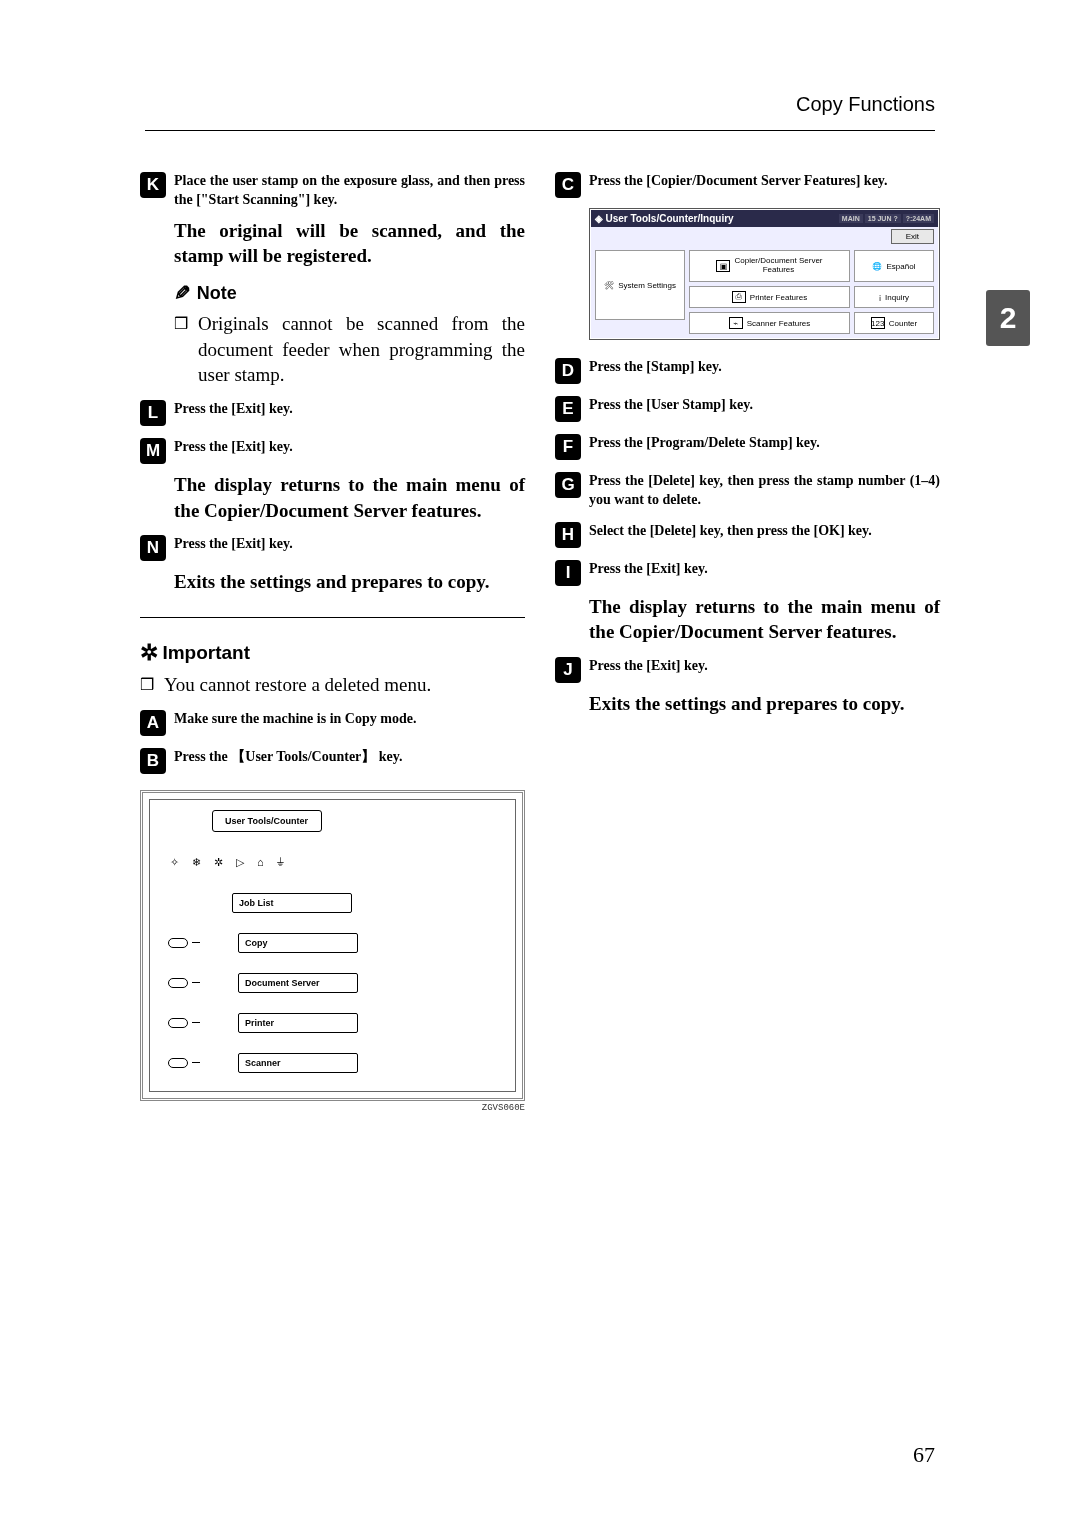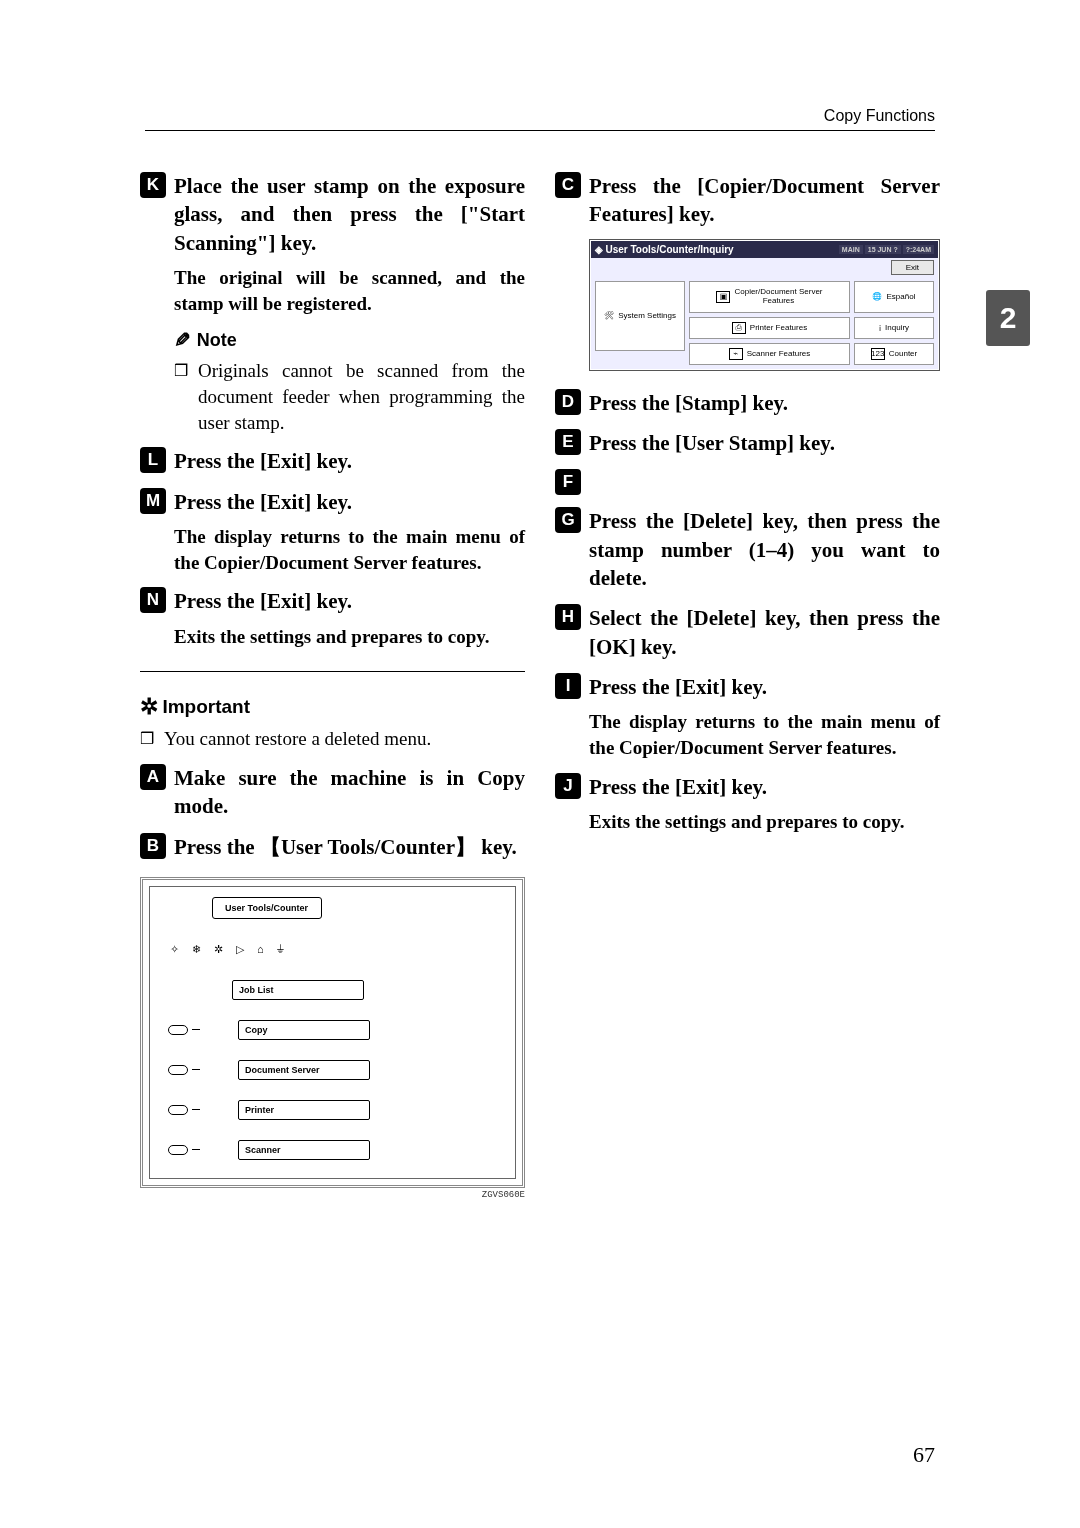--- a/index.html
+++ b/index.html
@@ -7,23 +7,23 @@
     width: 1080px;
     height: 1528px;
     background: #fff;
     font-family: Georgia, 'Times New Roman', serif;
     color: #000;
     position: relative;
     padding: 100px 140px 60px 140px;
   }
   .header-right {
     position: absolute;
-    top: 107px;
+    top: 93px;
     right: 145px;
-    font-size: 16px;
+    font-size: 20px;
     font-family: Arial, sans-serif;
   }
   .header-rule {
     position: absolute;
     top: 130px;
     left: 145px;
     right: 145px;
     border-top: 1px solid #000;
   }
   .columns {
@@ -52,21 +52,21 @@
     font-family: Arial, sans-serif;
     font-weight: bold;
     font-size: 17px;
     display: flex;
     align-items: center;
     justify-content: center;
     border-radius: 4px;
   }
   .step-text {
     flex: 1;
-    font-size: 21px;
+    font-size: 14px;
     line-height: 1.35;
     font-weight: bold;
     text-align: justify;
   }
   .body-para {
     margin-left: 34px;
     margin-top: 8px;
     font-size: 19px;
     line-height: 1.35;
     text-align: justify;
@@ -188,21 +188,21 @@
     margin: 4px 0 4px 10px;
   }
   .fig1-btn {
     border: 1px solid #000;
     border-radius: 2px;
     font-size: 9px;
     font-family: Arial, sans-serif;
     font-weight: bold;
     padding: 4px 6px;
     display: inline-block;
-    width: 132px;
+    width: 120px;
     margin-left: 34px;
   }
   .fig1-row {
     display: flex;
     align-items: center;
     gap: 4px;
     margin-left: 8px;
   }
   .pill {
     width: 20px; height: 10px;
@@ -513,20 +513,21 @@
       <div class="step-num">
           <div class="step-num-box">E</div>
         </div>
       <div class="step-text">Press the [User Stamp] key.</div>
     </div>
 
     <div class="step">
       <div class="step-num">
           <div class="step-num-box">F</div>
         </div>
+      <div class="step-text">Press the [Program/Delete Stamp] key.</div>
     </div>
 
     <div class="step">
       <div class="step-num">
           <div class="step-num-box">G</div>
         </div>
       <div class="step-text">Press the [Delete] key, then press the stamp number (1–4) you want to delete.</div>
     </div>
 
     <div class="step">

